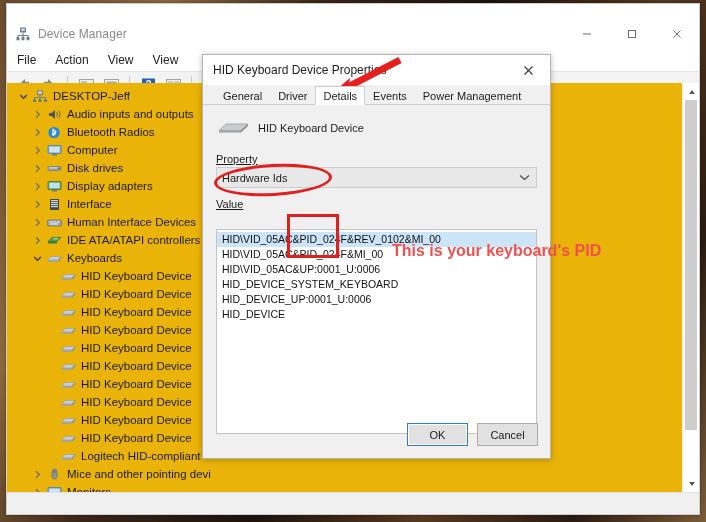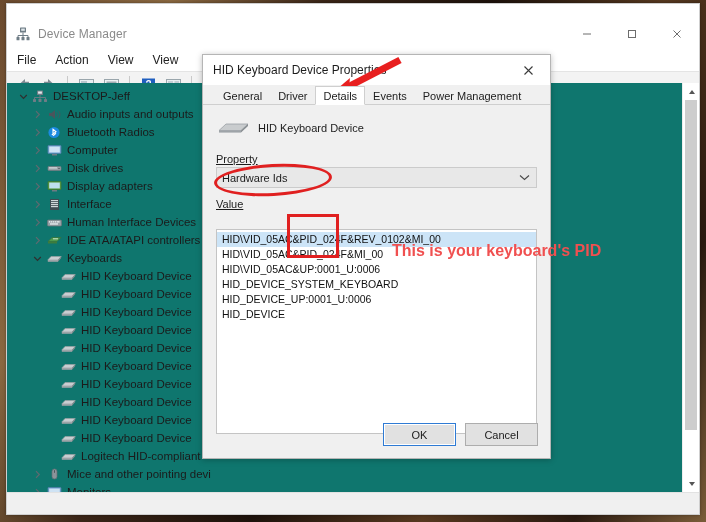--- a/index.html
+++ b/index.html
@@ -66,21 +66,21 @@
     display:flex; align-items:center; padding-left:6px; gap:3px;
   }
   .tb-btn{
     width:22px;height:21px;display:flex;align-items:center;justify-content:center;
   }
   .tb-sep{ width:1px;height:16px;background:#c9c9c9;margin:0 4px; }
 
   
   .tree-pane{
     position:absolute; left:0; top:79px; right:0; bottom:22px;
-    background:#0f766e; overflow:hidden;
+    background:#eab308; overflow:hidden;
   }
   .tree{ padding:4px 0 0 0; font-size:11.5px; color:#1b1b1b; }
   .row{
     height:18px; display:flex; align-items:center;
     white-space:nowrap;
   }
   .chev{
     width:16px;height:18px;display:flex;align-items:center;justify-content:center;
     color:#6d6d6d;font-size:9px; flex:0 0 auto;
   }
@@ -175,21 +175,21 @@
     color:#111; padding-left:5px; white-space:nowrap;
     font-family:"Liberation Sans", sans-serif;
   }
   .lrow.sel{ background:#cce4f7; }
 
   .dlg-buttons{
     position:absolute; right:12px; bottom:12px;
     display:flex; gap:9px;
   }
   .btn{
-    width:73px;height:23px;
+    width:61px;height:23px;
     background:#e1e1e1; border:1px solid #adadad;
     font-size:11px; color:#1c1c1c;
     display:flex;align-items:center;justify-content:center;
   }
   .btn.default{ border:1px solid #2f7bd4; box-shadow:inset 0 0 0 1px #fff; }
 
   
   .anno{ position:absolute; pointer-events:none; }
   #anno-arrow{ left:308px; top:56px; }
   #anno-ellipse{

